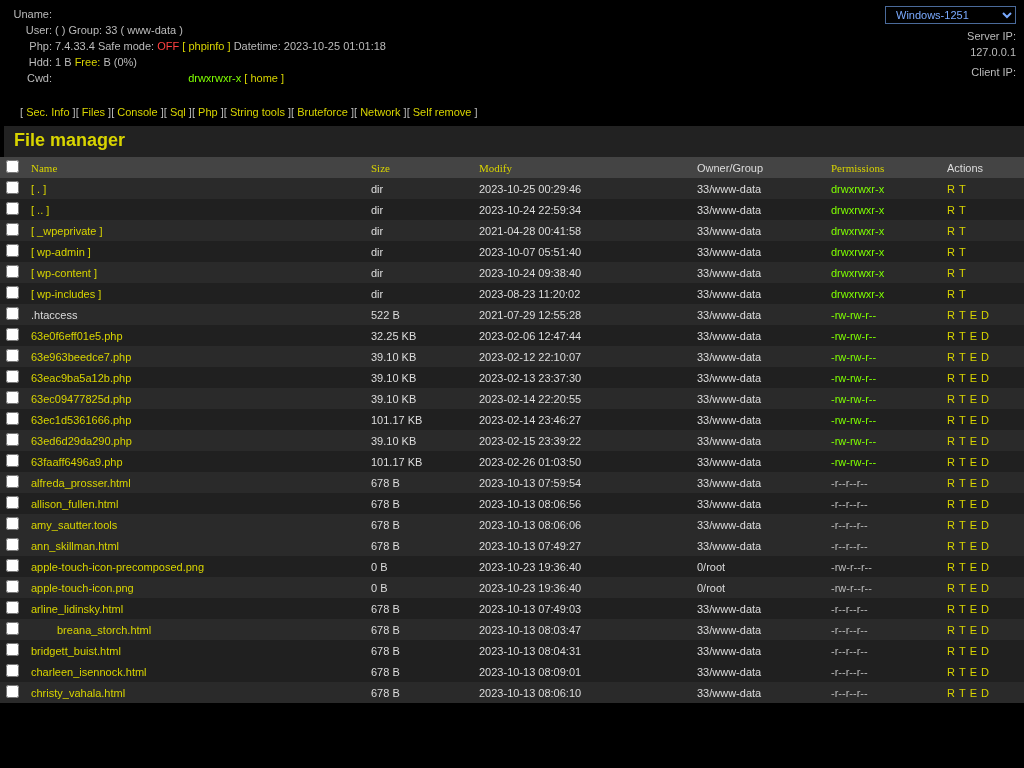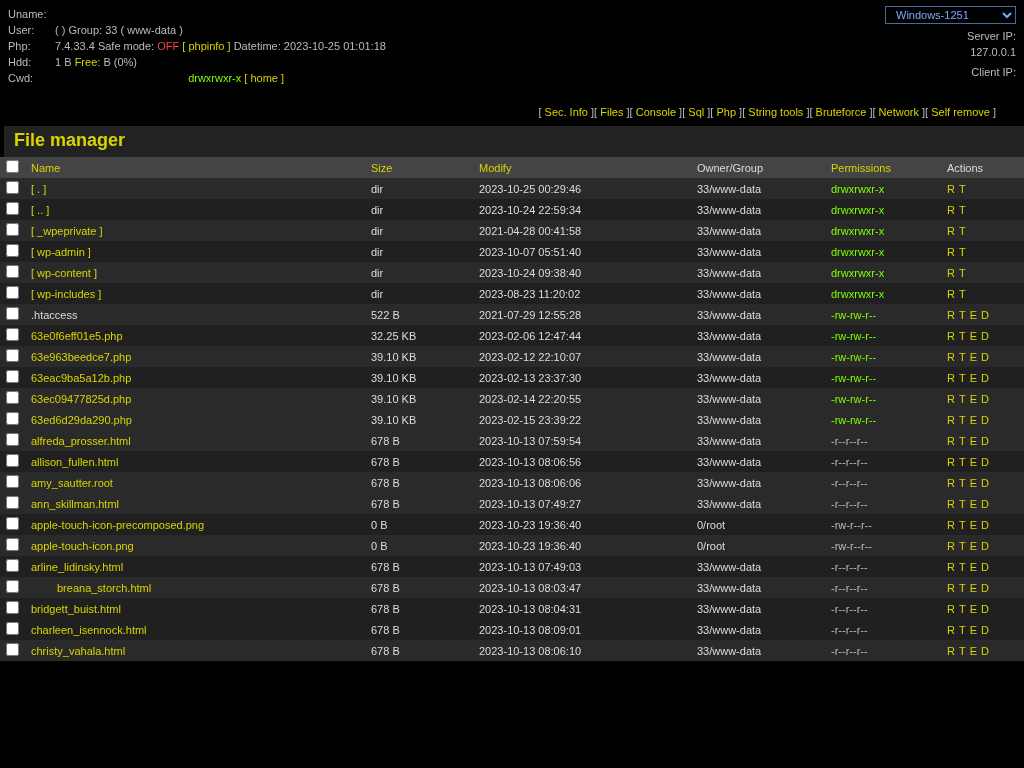--- a/index.html
+++ b/index.html
@@ -19,39 +19,39 @@
   .red { color: #ff4040; }
 
   
   .header {
     padding: 6px 8px 4px 8px;
     line-height: 16px;
     position: relative;
   }
   .header table { width: 100%; border-collapse: collapse; }
   .header td { vertical-align: top; }
-  .hlabel { color: #bbb; width: 44px; display:inline-block;}
+  .hlabel { color: #bbb; width: 44px; display:inline-block;text-align:right;}
   .right { text-align: right; }
   .encoding-select {
     background: #000;
     color: #7aaaff;
     border: 1px solid #4a6a9a;
     padding: 1px 30px 1px 6px;
     font-family: inherit;
     font-size: 11px;
   }
   .serverip { color: #bbb; margin-top:4px;}
   .blackbar {
     display:inline-block; background:#000; height:12px;
   }
 
   
   .nav {
     display: flex;
-    justify-content: flex-end;
+    justify-content: flex-start;
     padding: 6px 28px 8px 20px;
     font-size: 11px;
   }
   .nav span { color: #bbb; }
   .nav a { color: #d8d400; }
 
   
   .title {
     background: #222;
     color: #d8d400;
@@ -62,21 +62,21 @@
   }
 
   
   table.files { width: 100%; border-collapse: collapse; font-size: 11px;}
   table.files th {
     background: #444;
     text-align: left;
     padding: 3px 6px;
     font-weight: normal;
   }
-  table.files th a { color: #d8d400; }
+  table.files th a { color: #d8d400; font-family: Liberation Serif, serif; }
   table.files th.plain { color: #ddd; }
   table.files td {
     padding: 3px 6px;
     white-space: nowrap;
   }
   table.files tr.odd  td { background: #2a2a2a; }
   table.files tr.even td { background: #202020; }
   .cb { margin: 0; }
   .col-cb   { width: 22px; }
   .col-name { width: 340px; }
@@ -249,50 +249,68 @@
       </tr>
       <tr class="odd">
         <td><input type="checkbox" class="cb" style=""></td>
         <td><a class="yellow" style="color: rgb(216, 212, 0);">63ec09477825d.php</a></td>
         <td>39.10 KB</td>
         <td>2023-02-14 22:20:55</td>
         <td>33/www-data</td>
         <td><a class="green">-rw-rw-r--</a></td>
         <td class="act"><a>R</a><a>T</a><a>E</a><a>D</a></td>
       </tr>
+      <tr class="even">
+        <td><input type="checkbox" class="cb" style=""></td>
+        <td><a class="yellow" style="color: rgb(216, 212, 0);">63ec1d5361666.php</a></td>
+        <td>101.17 KB</td>
+        <td>2023-02-14 23:46:27</td>
+        <td>33/www-data</td>
+        <td><a class="green">-rw-rw-r--</a></td>
+        <td class="act"><a>R</a><a>T</a><a>E</a><a>D</a></td>
+      </tr>
       <tr class="odd">
         <td><input type="checkbox" class="cb" style=""></td>
         <td><a class="yellow" style="color: rgb(216, 212, 0); text-align: center;">63ed6d29da290.php</a></td>
         <td>39.10 KB</td>
         <td>2023-02-15 23:39:22</td>
         <td>33/www-data</td>
         <td><a class="green">-rw-rw-r--</a></td>
         <td class="act"><a>R</a><a>T</a><a>E</a><a>D</a></td>
       </tr>
+      <tr class="even">
+        <td><input type="checkbox" class="cb" style=""></td>
+        <td><a class="yellow" style="color: rgb(216, 212, 0);">63faaff6496a9.php</a></td>
+        <td>101.17 KB</td>
+        <td>2023-02-26 01:03:50</td>
+        <td>33/www-data</td>
+        <td><a class="green">-rw-rw-r--</a></td>
+        <td class="act"><a>R</a><a>T</a><a>E</a><a>D</a></td>
+      </tr>
       <tr class="odd">
         <td><input type="checkbox" class="cb" style=""></td>
         <td><a class="yellow" style="color: rgb(216, 212, 0);">alfreda_prosser.html</a></td>
         <td>678 B</td>
         <td>2023-10-13 07:59:54</td>
         <td>33/www-data</td>
         <td><a class="gray" style="color: rgb(187, 187, 187);">-r--r--r--</a></td>
         <td class="act"><a>R</a><a>T</a><a>E</a><a>D</a></td>
       </tr>
       <tr class="even">
         <td><input type="checkbox" class="cb" style=""></td>
         <td><a class="yellow" style="color: rgb(216, 212, 0);">allison_fullen.html</a></td>
         <td>678 B</td>
         <td>2023-10-13 08:06:56</td>
         <td>33/www-data</td>
         <td><a class="gray" style="color: rgb(187, 187, 187);">-r--r--r--</a></td>
         <td class="act"><a>R</a><a>T</a><a>E</a><a>D</a></td>
       </tr>
       <tr class="odd">
         <td><input type="checkbox" class="cb" style=""></td>
-        <td><a class="yellow" style="color: rgb(216, 212, 0);">amy_sautter.root</a></td>
+        <td><a class="yellow" style="color: rgb(216, 212, 0);">amy_sautter.tools</a></td>
         <td>678 B</td>
         <td>2023-10-13 08:06:06</td>
         <td>33/www-data</td>
         <td><a class="gray" style="color: rgb(187, 187, 187);">-r--r--r--</a></td>
         <td class="act"><a>R</a><a>T</a><a>E</a><a>D</a></td>
       </tr>
       <tr class="odd">
         <td><input type="checkbox" class="cb" style=""></td>
         <td><a class="yellow" style="color: rgb(216, 212, 0);">ann_skillman.html</a></td>
         <td>678 B</td>

